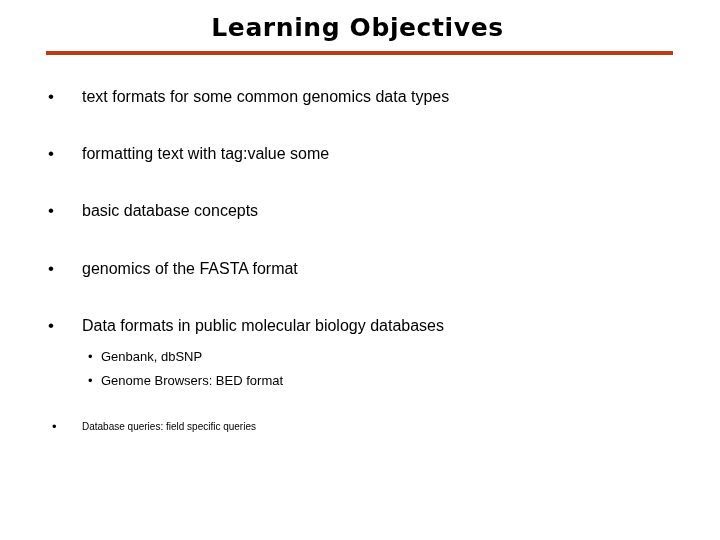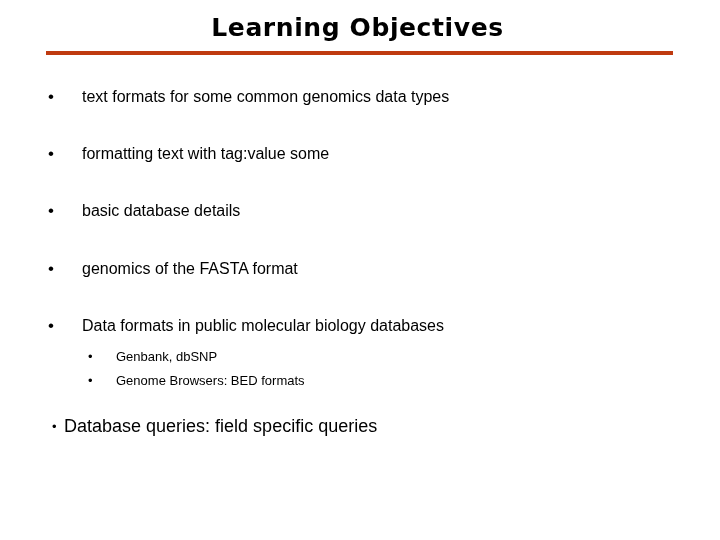--- a/index.html
+++ b/index.html
@@ -97,21 +97,21 @@
     left: 0px;
     top: 0px;
     width: 12px;
     text-align: left;
     font-size: 13px;
     line-height: 21px;
     color: #000000;
   }
   .lvl2 .txt {
     display: block;
-    margin-left: 28px;
+    margin-left: 13px;
     font-size: 13px;
     line-height: 21px;
     white-space: nowrap;
   }
 
   
   .lvl1small {
     position: absolute;
     left: 48px;
     width: 640px;
@@ -124,22 +124,22 @@
     left: 4px;
     top: 0px;
     width: 12px;
     text-align: left;
     font-size: 13px;
     line-height: 21px;
     color: #000000;
   }
   .lvl1small .txt {
     display: block;
-    margin-left: 16px;
-    font-size: 18px;
+    margin-left: 34px;
+    font-size: 10px;
     line-height: 21px;
     white-space: nowrap;
   }
 </style>
 </head>
 <body>
 
 <div class="slide">
 
   <div class="slide-title">Learning Objectives</div>
@@ -153,41 +153,41 @@
       <span class="txt">text formats for some common genomics data types</span>
     </div>
 
     <div class="lvl1" style="top:67px;">
       <span class="dot">•</span>
       <span class="txt">formatting text with tag:value some</span>
     </div>
 
     <div class="lvl1" style="top:124px;">
       <span class="dot">•</span>
-      <span class="txt">basic database details</span>
+      <span class="txt">basic database concepts</span>
     </div>
 
     <div class="lvl1" style="top:182px;">
       <span class="dot">•</span>
       <span class="txt">genomics of the FASTA format</span>
     </div>
 
     <div class="lvl1" style="top:239px;">
       <span class="dot">•</span>
       <span class="txt">Data formats in public molecular biology databases</span>
     </div>
 
     <div class="lvl2" style="top:270px;">
       <span class="dot">•</span>
       <span class="txt">Genbank, dbSNP</span>
     </div>
 
     <div class="lvl2" style="top:294px;">
       <span class="dot">•</span>
-      <span class="txt">Genome Browsers: BED formats</span>
+      <span class="txt">Genome Browsers: BED format</span>
     </div>
 
     <div class="lvl1small" style="top:340px;">
       <span class="dot">•</span>
       <span class="txt">Database queries: field specific queries</span>
     </div>
 
   </div>
 </div>
 

